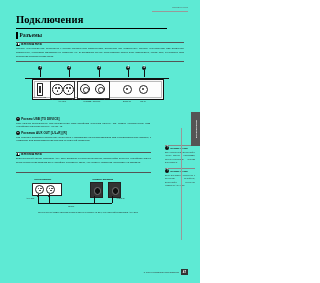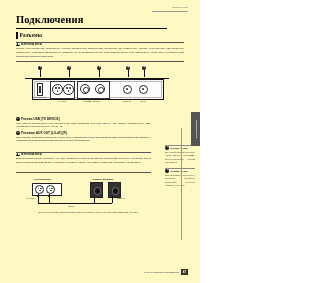--- a/index.html
+++ b/index.html
@@ -1,20 +1,20 @@
 <!DOCTYPE html>
 <html><head>
 <meta charset="utf-8">
 <style>
   html,body{margin:0;padding:0;background:#ffffff;}
   body{
     width:200px;height:283px;overflow:hidden;position:relative;
     font-family:"Liberation Serif",serif;color:#111;
   }
-  .page{position:absolute;inset:0;background:#fef9c3;}
+  .page{position:absolute;inset:0;background:#5eead4;}
 
   
   .running-head{
     position:absolute;top:6px;right:12px;
     font-size:2.3px;letter-spacing:.12px;color:#555;
     font-family:"Liberation Sans",sans-serif;
   }
   .head-rule{
     position:absolute;top:10.5px;right:12px;width:36px;height:.4px;background:#999;
   }

